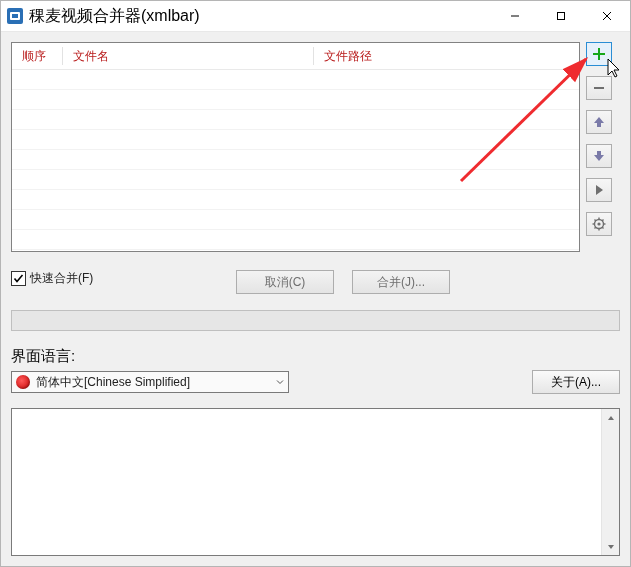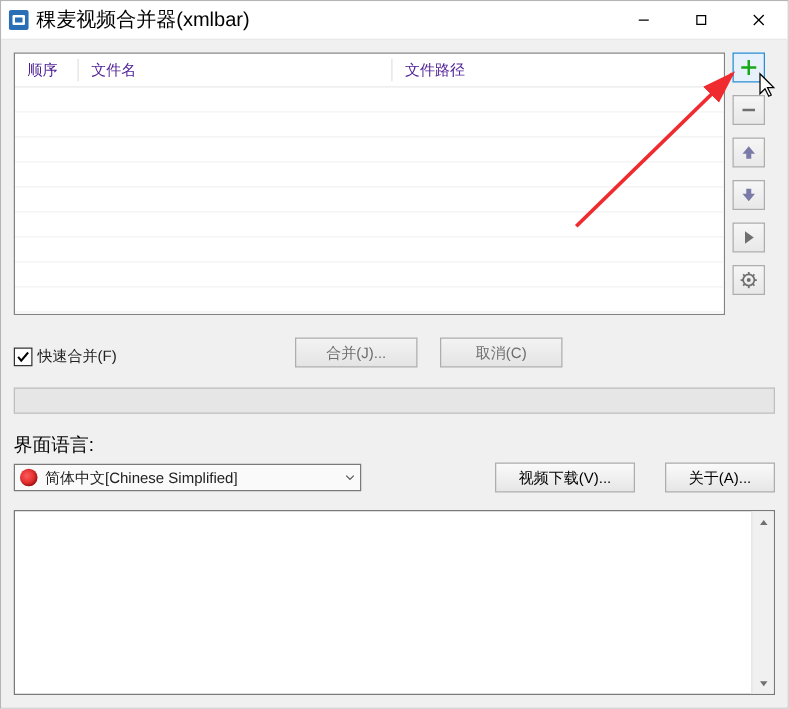--- a/index.html
+++ b/index.html
@@ -9,34 +9,34 @@
   .titlebar .app-icon{width:16px;height:16px;margin-right:6px;display:inline-flex;align-items:center;justify-content:center}
   .titlebar .title{flex:1;font-size:16px;color:#000}
   .winbtn{width:46px;height:30px;display:flex;align-items:center;justify-content:center;color:#444}
   
   .client{flex:1;padding:10px 10px 10px 10px;display:flex;flex-direction:column;background:#f0f0f0;min-height:0}
   
   .listrow{display:flex;align-items:flex-start}
   .listwrap{flex:1}
   .listview{border:1px solid #828282;background:#fff;height:210px;box-sizing:border-box;overflow:hidden}
   .lv-header{display:flex;height:26px;align-items:center;background:#fff;border-bottom:1px solid #e9e9e9;position:relative}
-  .lv-col{padding:0 10px;font-size:12px;color:#4c1d95;display:flex;align-items:center;height:100%;box-sizing:border-box}
+  .lv-col{padding:0 10px;font-size:12px;color:#b91c1c;display:flex;align-items:center;height:100%;box-sizing:border-box}
   .lv-col.order{width:50px}
   .lv-col.name{width:250px}
   .lv-col.path{flex:1}
   .lv-sep{width:1px;height:18px;background:#e2e2e2}
   .lv-body{height:calc(100% - 26px);background:repeating-linear-gradient(to bottom,#fff 0,#fff 20px,#fff 20px)}
   .lv-row{height:19px;border-bottom:1px solid #f2f2f2}
   
   .sidebtns{width:34px;margin-left:6px;display:flex;flex-direction:column}
   .toolbtn{width:26px;height:24px;margin-bottom:10px;border:1px solid #adadad;background:linear-gradient(#f6f6f6,#e8e8e8);display:flex;align-items:center;justify-content:center;box-sizing:border-box}
   .toolbtn svg{display:block}
   .toolbtn.highlight{border-color:#2a8dd4;background:#e6f1fb}
   
-  .actionrow{margin-top:18px;display:flex;align-items:flex-end}
+  .actionrow{margin-top:18px;display:flex;align-items:flex-start}
   .checkbox{display:flex;align-items:center;gap:4px;font-size:12px}
   .checkbox .box{width:13px;height:13px;border:1px solid #333;background:#fff;display:inline-flex;align-items:center;justify-content:center}
   .btn{height:24px;min-width:98px;border:1px solid #adadad;background:linear-gradient(#f3f3f3,#e4e4e4);color:#6e6e6e;display:inline-flex;align-items:center;justify-content:center;padding:0 18px;font-size:12px;box-sizing:border-box}
   .btn.enabled{color:#000;background:linear-gradient(#fafafa,#e6e6e6)}
   
   .progress{margin-top:16px;height:19px;border:1px solid #bfbfbf;background:#e6e6e6}
   
   .langlabel{margin-top:16px;font-size:15px;color:#000}
   .langrow{margin-top:4px;display:flex;align-items:center}
   .combo{width:278px;height:22px;border:1px solid #7a7a7a;background:#fafafa;display:flex;align-items:center;padding:0 4px;box-sizing:border-box;font-size:12px;gap:6px}
@@ -157,40 +157,39 @@
       <label class="checkbox">
         <span class="box">
           <svg width="11" height="11" viewBox="0 0 11 11">
             <path d="M1.5 5.5 L4 8.5 L9.5 2" fill="none" stroke="#000" stroke-width="1.6"></path>
           </svg>
         </span>
         <span>快速合并(F)</span>
       </label>
       <div style="flex:1"></div>
       <div style="display:flex;gap:18px;margin-right:170px">
+        <div class="btn">取消(C)</div>
         <div class="btn">合并(J)...</div>
-        <div class="btn">取消(C)</div>
       </div>
     </div>
 
     <div class="progress"></div>
 
     <div class="langlabel">界面语言:</div>
     <div class="langrow">
       <div class="combo">
         <span class="flag"></span>
         <span>简体中文[Chinese Simplified]</span>
         <span class="arrow">
           <svg width="8" height="8" viewBox="0 0 8 8">
               <path d="M1 2.5 L4 5.5 L7 2.5" fill="none" stroke="#555" stroke-width="1"></path>
             </svg>
         </span>
       </div>
       <div style="flex:1"></div>
-      <div class="btn enabled" style="min-width:110px">视频下载(V)...</div>
       <div style="width:24px"></div>
       <div class="btn enabled" style="min-width:88px">关于(A)...</div>
     </div>
 
     <div class="logarea">
       <div class="scrollbar-v">
         <div class="sb-btn">
           <svg width="8" height="8" viewBox="0 0 8 8">
               <path d="M4 2 L7 6 L1 6 Z" fill="#707070"></path>
             </svg>

